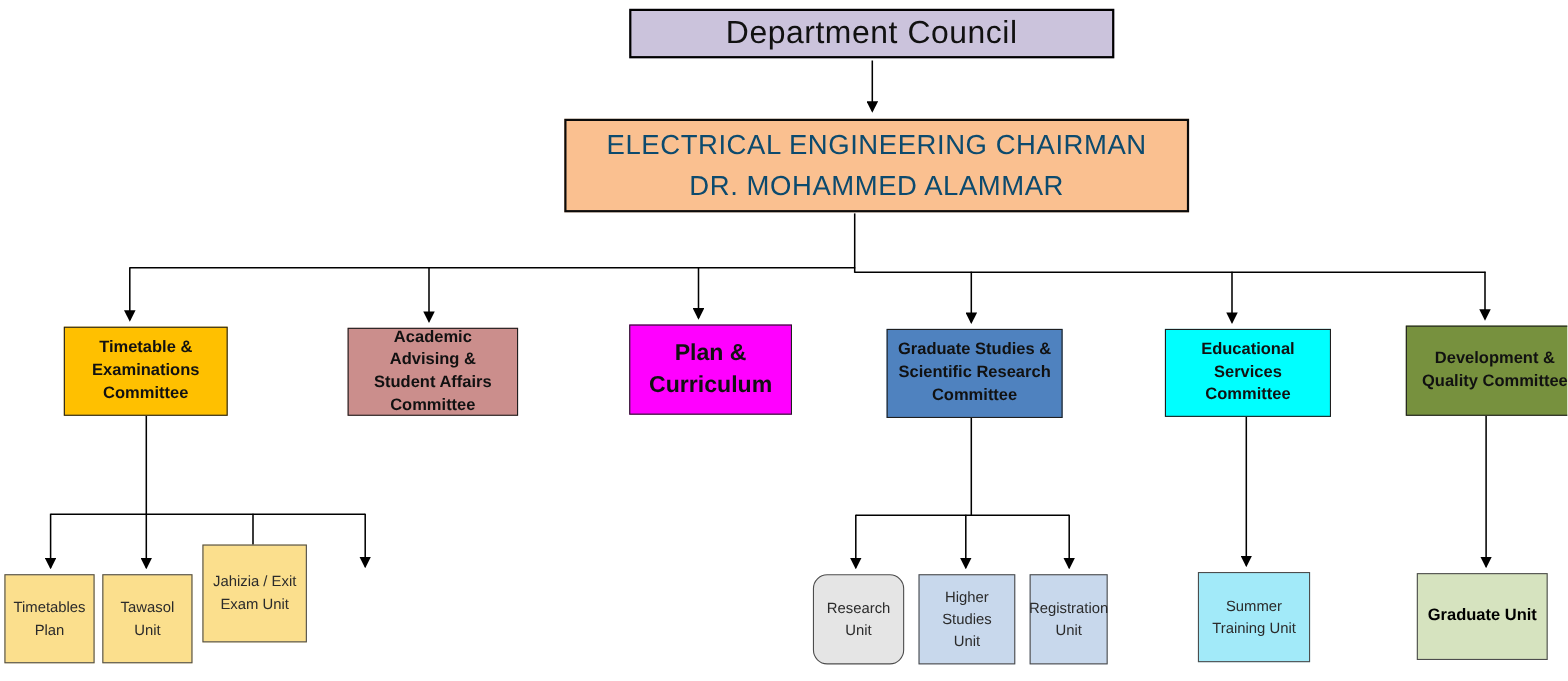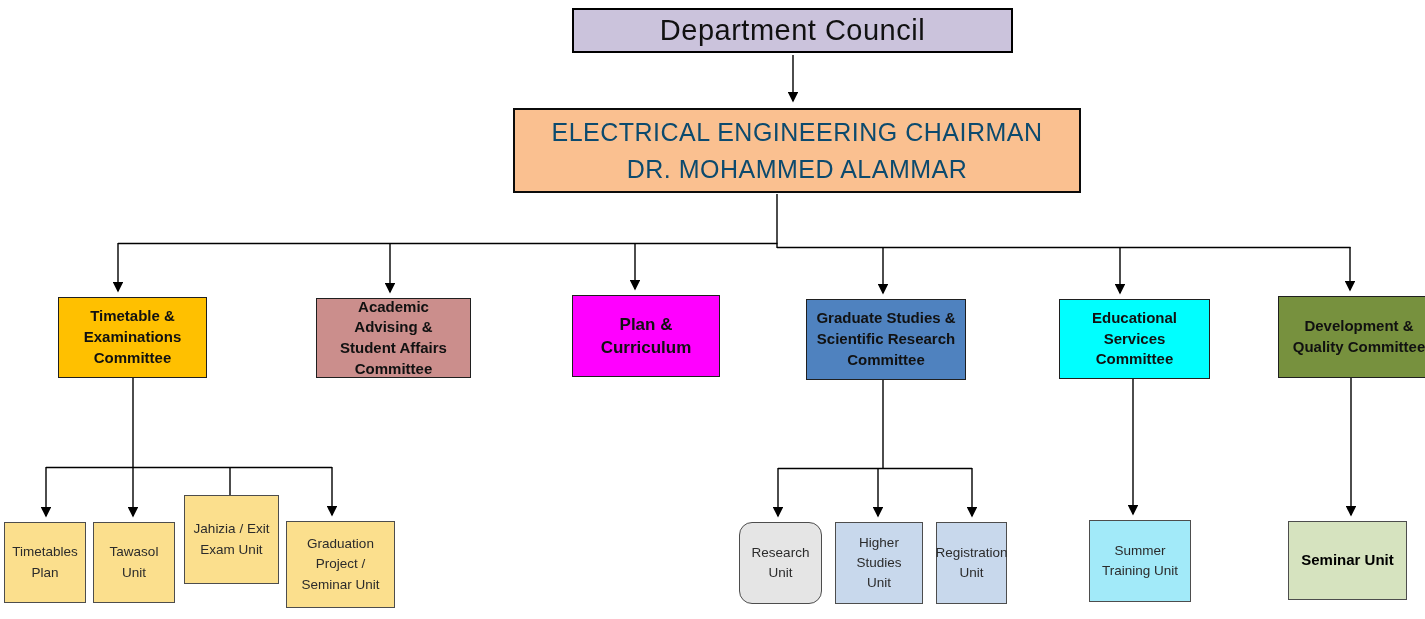--- a/index.html
+++ b/index.html
@@ -41,21 +41,21 @@
   }
   #chairman .line { display: block; line-height: 37px; }
   
   .committee {
     border: 1.5px solid #1f1f1f;
     font-size: 15px; font-weight: bold; line-height: 1.38;
     padding: 0 5px;
   }
   #c-timetable   { left: 58px;   top: 297px; width: 149px; height: 81px; }
   #c-academic    { left: 316px;  top: 298px; width: 155px; height: 80px; padding: 0 10px; }
-  #c-plan        { left: 572px;  top: 295px; width: 148px; height: 82px; font-size: 17px; }
+  #c-plan        { left: 572px;  top: 295px; width: 148px; height: 82px; font-size: 21px; }
   #c-graduate    { left: 806px;  top: 299px; width: 160px; height: 81px; padding: 0 4px; }
   #c-educational { left: 1059px; top: 299px; width: 151px; height: 80px; padding: 0 22px; }
   #c-development { left: 1278px; top: 296px; width: 162px; height: 82px; }
   
   .unit {
     border: 1px solid #4d4d4d;
     font-size: 13.5px; line-height: 1.5; color: #2b2b2b;
     padding: 0 4px;
   }
   #u-timetables   { left: 4px;    top: 522px; width: 82px;  height: 81px; }
@@ -123,20 +123,19 @@
   <div class="node committee" id="c-academic" style="background-color: rgb(203, 142, 140);">Academic Advising &amp; Student Affairs Committee</div>
   <div class="node committee" id="c-timetable" style="background-color: rgb(255, 192, 0);">Timetable &amp; Examinations Committee</div>
   <div class="node committee" id="c-plan" style="background-color: rgb(255, 0, 255);">Plan &amp; Curriculum</div>
   <div class="node committee" id="c-graduate" style="background-color: rgb(79, 130, 191);">Graduate Studies &amp; Scientific Research Committee</div>
   <div class="node committee" id="c-educational" style="background-color: rgb(0, 255, 255);">Educational Services Committee</div>
   <div class="node committee" id="c-development" style="background-color: rgb(119, 145, 62);">Development &amp; Quality Committee</div>
 
   <div class="node unit" id="u-timetables" style="background-color: rgb(251, 223, 141);">Timetables Plan</div>
   <div class="node unit" id="u-tawasol" style="background-color: rgb(251, 223, 141);">Tawasol Unit</div>
   <div class="node unit" id="u-jahizia" style="background-color: rgb(251, 223, 141);">Jahizia / Exit Exam Unit</div>
-  <div class="node unit" id="u-graduation" style="background-color: rgb(251, 223, 141);">Graduation Project / Seminar Unit</div>
   <div class="node unit" id="u-research" style="background-color: #e5e5e5; border-radius: 13px;">Research Unit</div>
   <div class="node unit" id="u-higher" style="background-color: rgb(200, 216, 236);">Higher Studies Unit</div>
   <div class="node unit" id="u-registration" style="background-color: rgb(200, 216, 236);">Registration Unit</div>
   <div class="node unit" id="u-summer" style="background-color: rgb(162, 234, 249);">Summer Training Unit</div>
-  <div class="node unit" id="u-website" style="background-color: rgb(214, 227, 191);">Seminar Unit</div>
+  <div class="node unit" id="u-website" style="background-color: rgb(214, 227, 191);">Graduate Unit</div>
 
 </div>
 
 </body></html>

